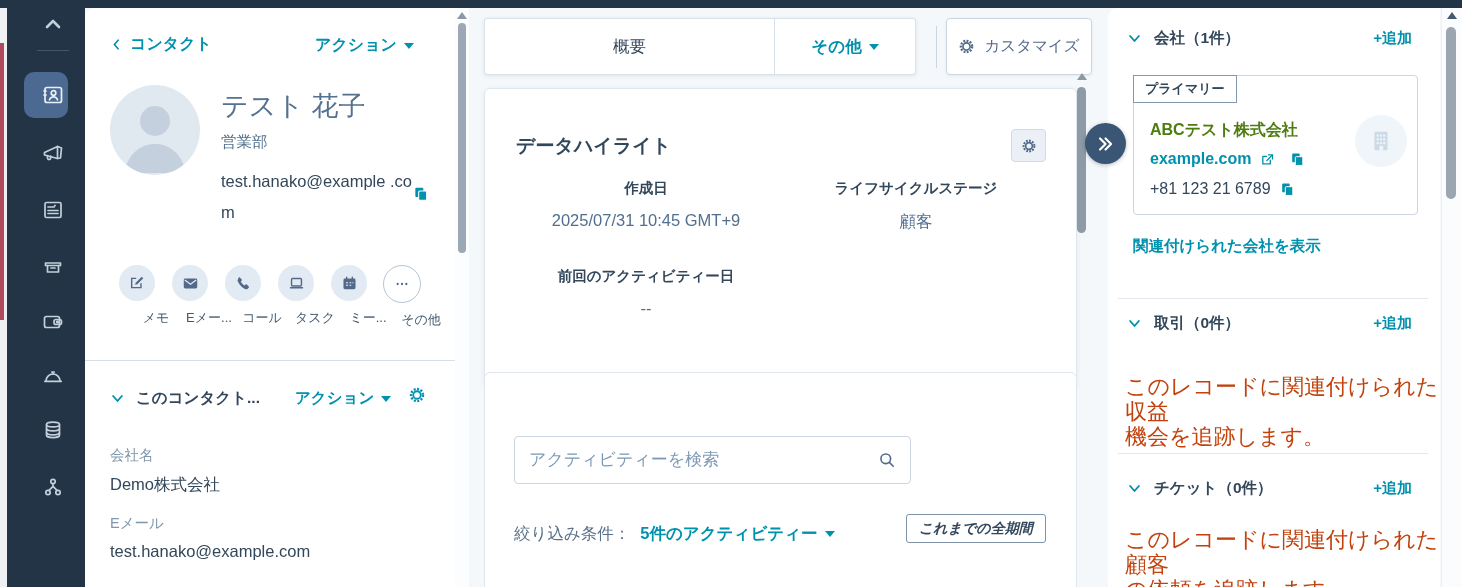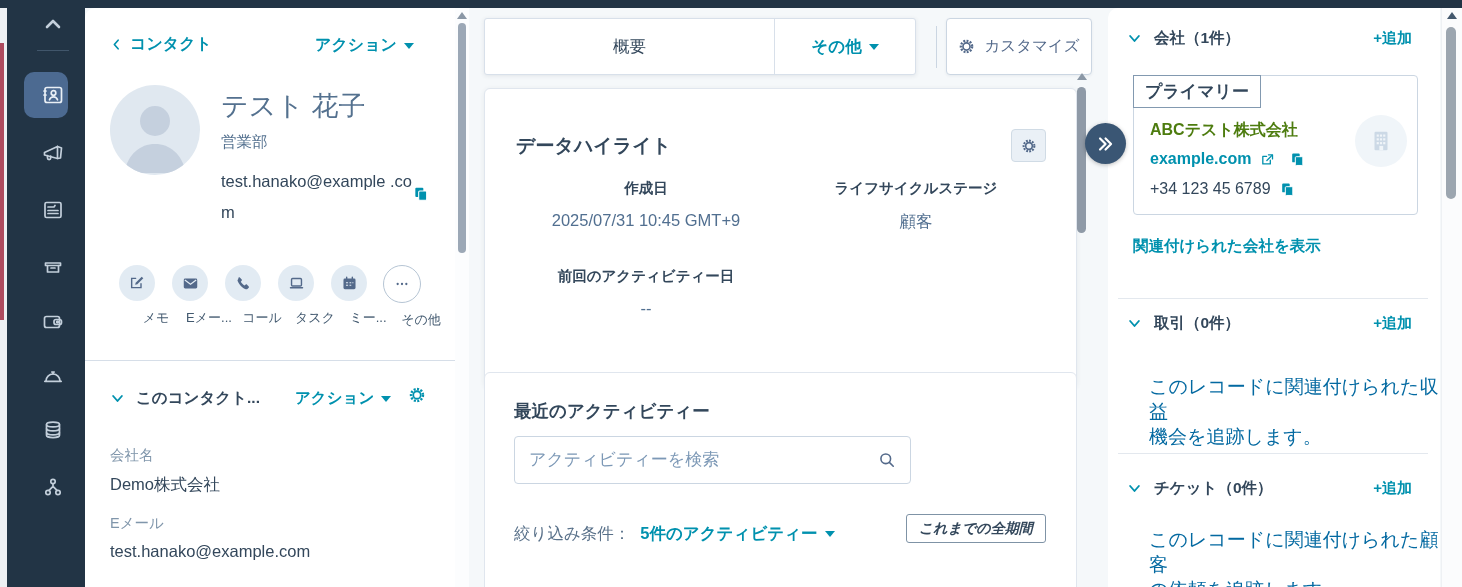--- a/index.html
+++ b/index.html
@@ -85,29 +85,29 @@
   .mid-sb-thumb{left:1077px;top:87px;width:9px;height:146px;background:#8f9aa7;border-radius:5px;}
   .expand-btn{left:1085px;top:123px;width:41px;height:41px;border-radius:50%;background:#3a5674;display:flex;align-items:center;justify-content:center;cursor:pointer;box-shadow:0 1px 4px rgba(0,0,0,.25);z-index:5;}
 
   
   .right-panel{left:1108px;top:8px;width:332px;height:579px;background:#fff;border-top-left-radius:10px;}
   .rp-header{left:19px;right:28px;display:flex;align-items:center;color:#33475b;}
   .rp-header .t{margin-left:12px;font-weight:bold;font-size:15.5px;}
   .rp-add{margin-left:auto;color:#0091ae;font-weight:bold;font-size:15px;cursor:pointer;}
   .rp-chev{color:#0091ae;cursor:pointer;}
   .rp-card{left:25px;top:67px;width:285px;height:140px;border:1px solid #cbd6e2;border-radius:4px;box-sizing:border-box;}
-  .rp-badge{position:absolute;left:-1px;top:-1px;padding:4px 11px;border:1px solid #8299b0;background:#fff;font-size:17px;font-weight:bold;color:#33475b;}
+  .rp-badge{position:absolute;left:-1px;top:-1px;padding:4px 11px;border:1px solid #8299b0;background:#fff;font-size:13px;font-weight:bold;color:#33475b;}
   .rp-company{position:absolute;left:16px;top:44px;font-size:16px;font-weight:bold;color:#4d7c0f;cursor:pointer;}
   .rp-row{position:absolute;left:16px;display:flex;align-items:center;gap:9px;}
   .rp-domain{color:#0091ae;font-weight:bold;font-size:16px;cursor:pointer;}
   .rp-phone{color:#33475b;font-size:16px;}
   .rp-avatar{position:absolute;right:10px;top:39px;width:52px;height:52px;border-radius:50%;background:#f0f5f9;display:flex;align-items:center;justify-content:center;}
   .rp-view-link{left:25px;top:228px;color:#0091ae;font-weight:bold;font-size:15.5px;cursor:pointer;}
   .rp-div{left:10px;width:310px;height:1px;background:#e3e8ee;}
-  .rp-desc{left:17px;font-size:19px;line-height:25px;color:#0369a1;margin-left:24px;}
+  .rp-desc{left:17px;font-size:22px;line-height:25px;color:#c2410c;}
   .teal{color:#0091ae;}
 
   
   .pg-sb{left:1441px;top:8px;width:21px;height:579px;background:#fbfcfd;border-left:1px solid #eef1f4;box-sizing:border-box;}
   .pg-sb-arrow{left:1447px;top:12px;}
   .pg-sb-arrow .sb-up{border-bottom-color:#44596e;}
   .pg-sb-thumb{left:1446px;top:27px;width:10px;height:172px;background:#9ca6b0;border-radius:5px;}
 </style>
 </head>
 <body>
@@ -340,21 +340,20 @@
       <div class="fl">ライフサイクルステージ</div>
       <div class="fv">顧客</div>
     </div>
     <div class="abs hl-f hl-f3">
       <div class="fl">前回のアクティビティー日</div>
       <div class="fv">--</div>
     </div>
   </div>
 
   <div class="abs act-card">
-    <div class="abs act-title">最近のアクティビティー</div>
     <div class="abs act-search">
       <input type="text" placeholder="アクティビティーを検索" style="">
       <span class="act-search-icon">
         <svg width="20" height="20" viewBox="0 0 24 24" fill="none" stroke="currentColor" stroke-width="1.9" stroke-linecap="round">
             <circle cx="10.5" cy="10.5" r="5.8"></circle>
             <path d="M14.8 14.8L19.5 19.5"></path>
           </svg>
       </span>
     </div>
     <div class="abs act-filter">
@@ -404,21 +403,21 @@
             </svg>
         </span>
         <span class="teal" style="margin-left:6px;">
           <svg width="15" height="15" viewBox="0 0 24 24">
               <rect x="3.5" y="2.5" width="12" height="14" rx="1.5" fill="currentColor"></rect>
               <rect x="8.5" y="7.5" width="12" height="14" rx="1.5" fill="currentColor" stroke="#fff" stroke-width="1.6"></rect>
             </svg>
         </span>
       </div>
       <div class="rp-row" style="top:104px;">
-        <span class="rp-phone">+34 123 45 6789</span>
+        <span class="rp-phone">+81 123 21 6789</span>
         <span class="teal">
           <svg width="15" height="15" viewBox="0 0 24 24">
               <rect x="3.5" y="2.5" width="12" height="14" rx="1.5" fill="currentColor"></rect>
               <rect x="8.5" y="7.5" width="12" height="14" rx="1.5" fill="currentColor" stroke="#fff" stroke-width="1.6"></rect>
             </svg>
         </span>
       </div>
       <div class="rp-avatar">
         <svg width="26" height="26" viewBox="0 0 24 24">
             <rect x="6" y="3.5" width="12" height="17" rx="1" fill="#ccd9e6"></rect>

